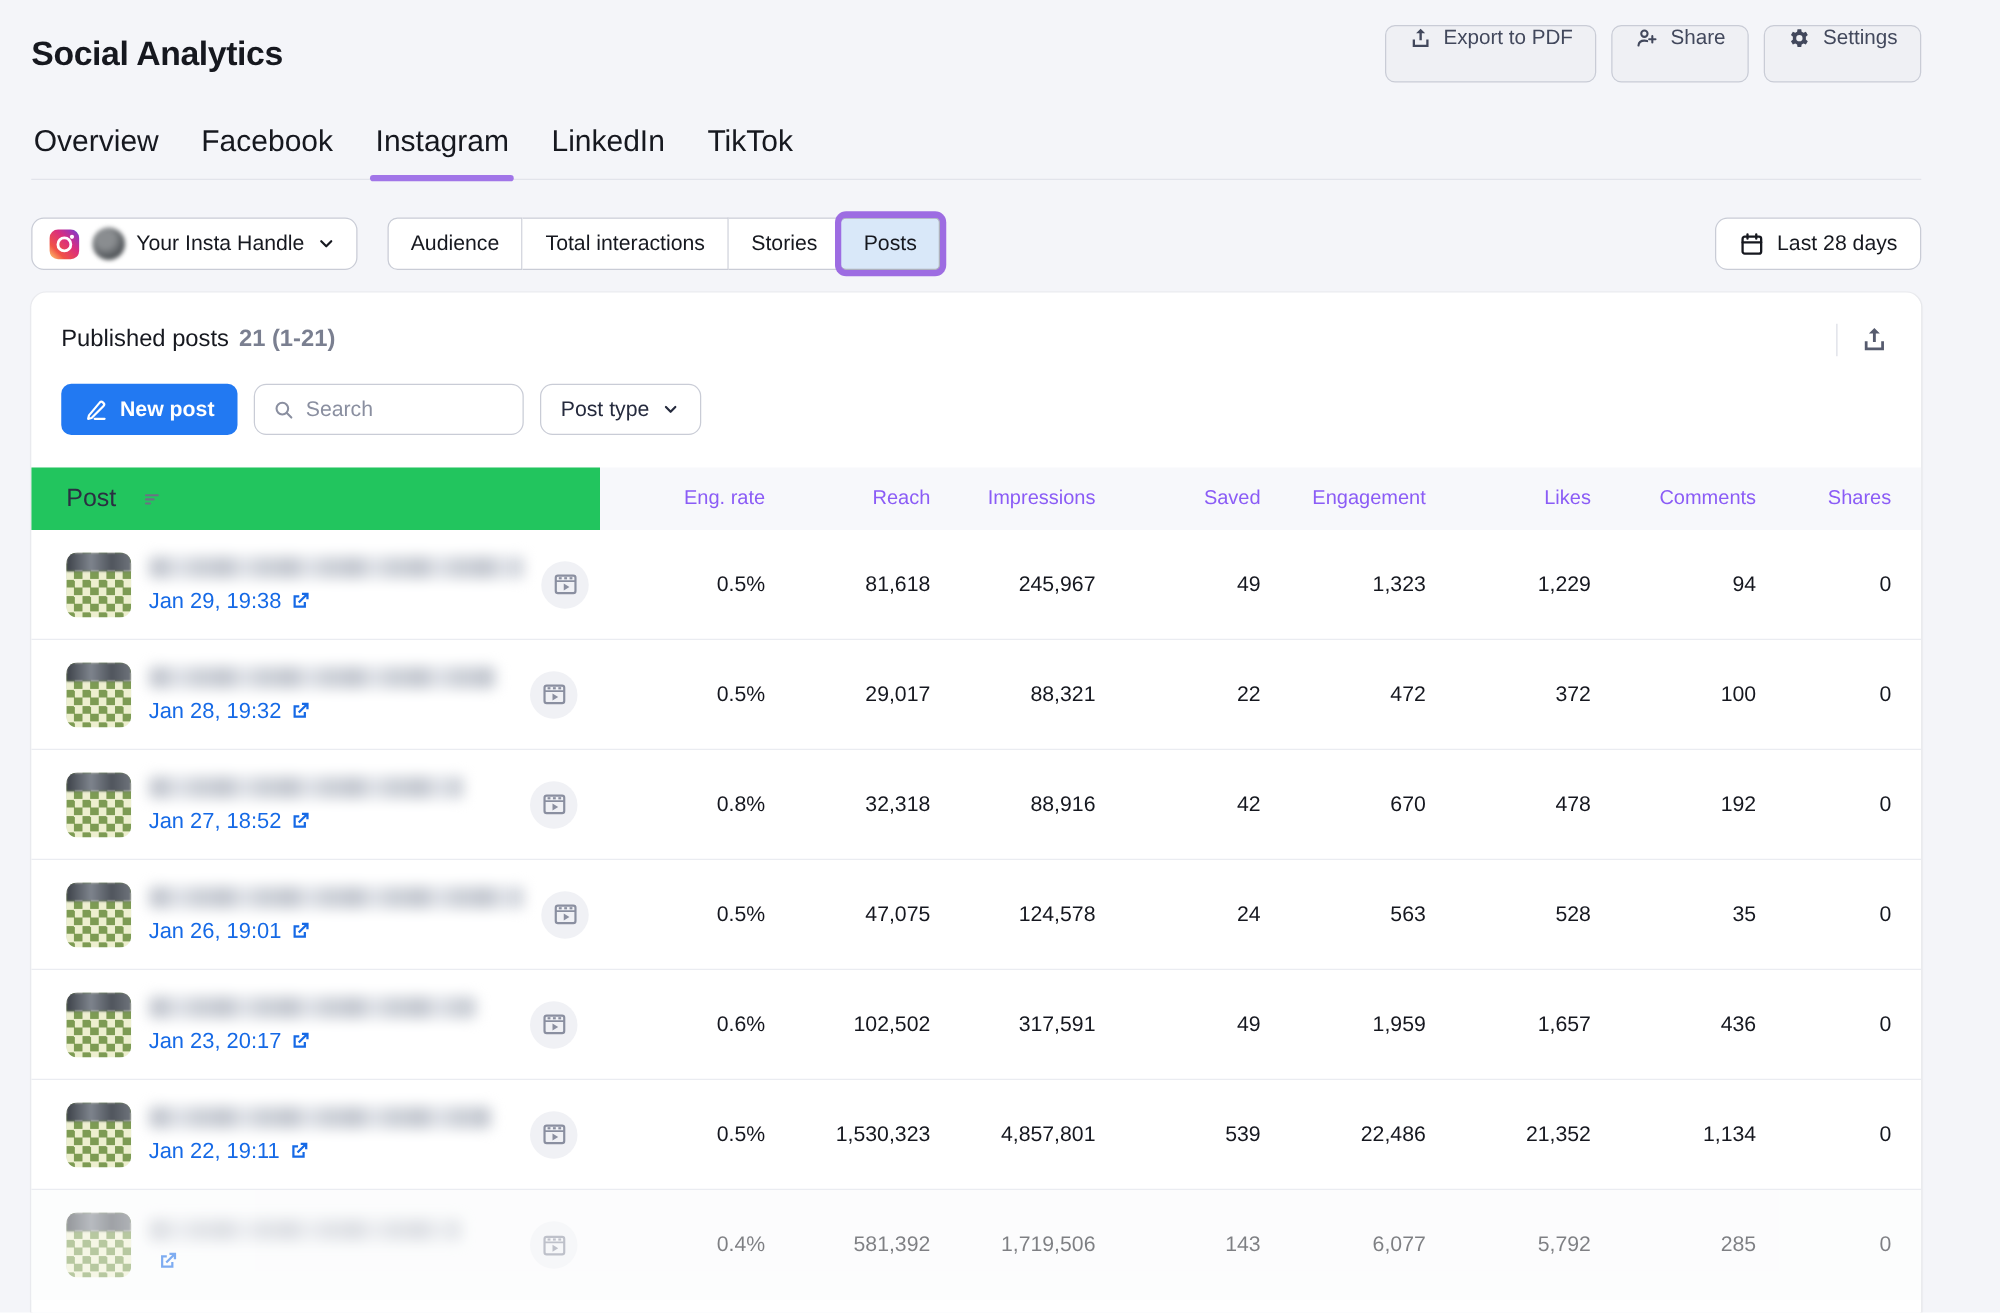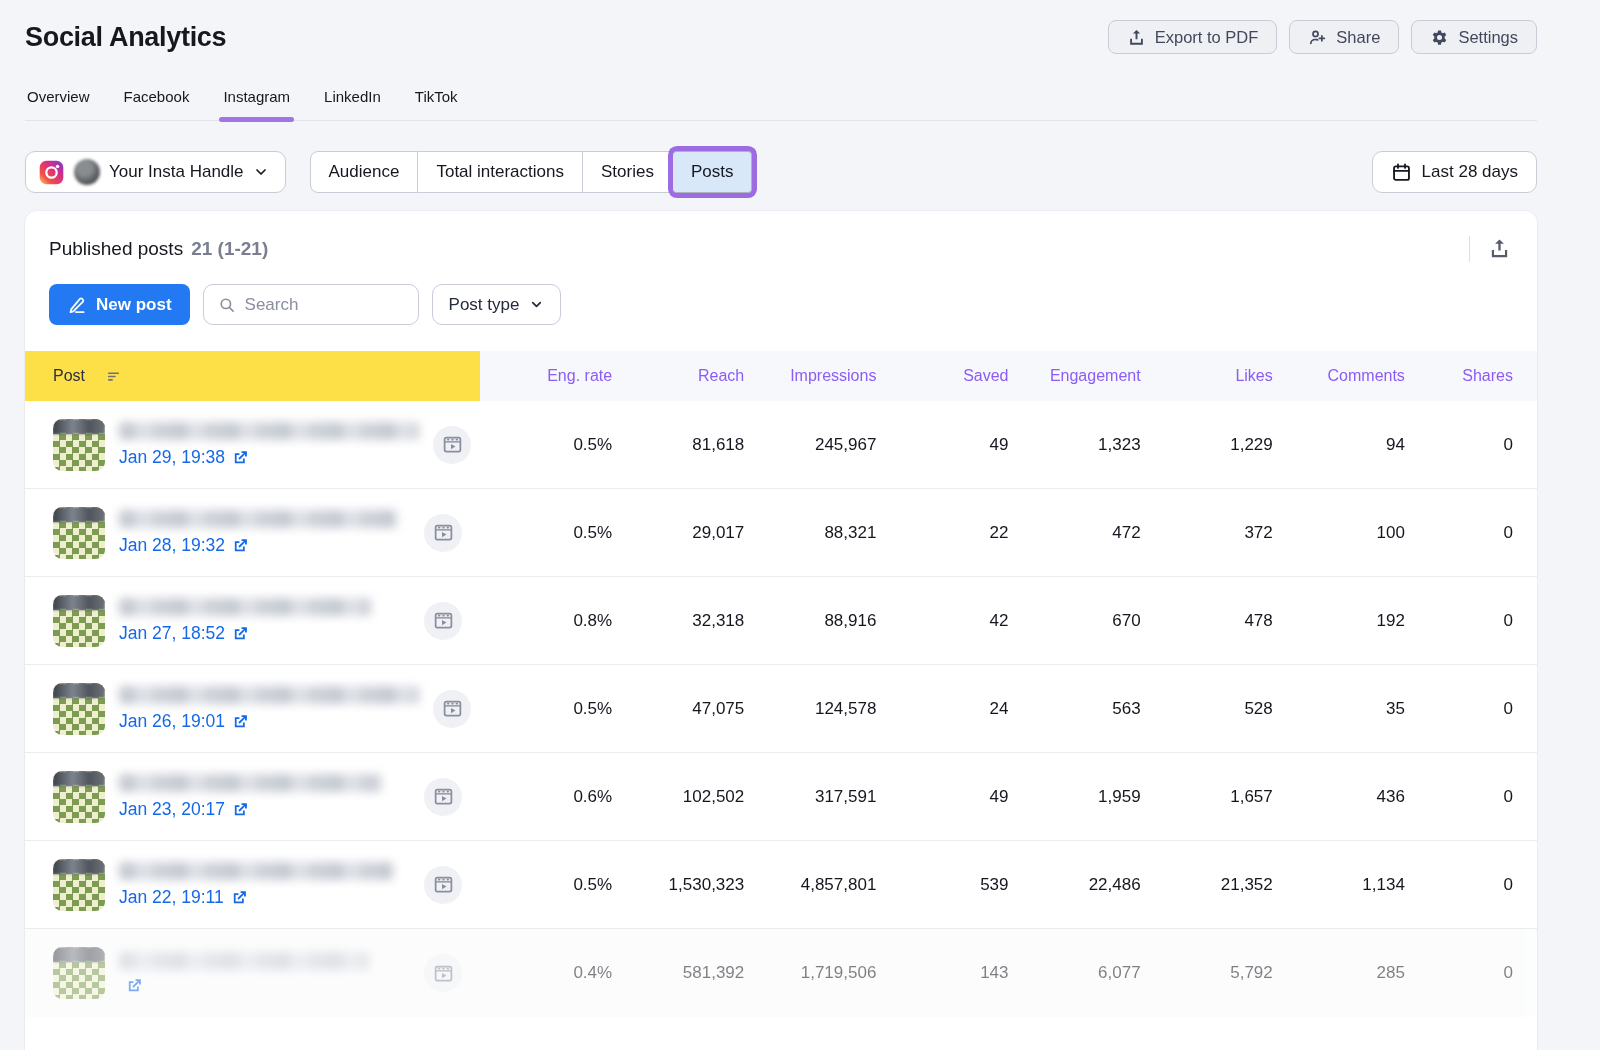--- a/index.html
+++ b/index.html
@@ -9,30 +9,30 @@
     background:#f4f5f9;
     color:#16181f;
   }
   .page { width:1512px; margin:0 0 0 25px; padding-top:20px; }
 
   
   .top-header { display:flex; justify-content:space-between; align-items:center; }
   .page-title { font-size:27px; font-weight:700; letter-spacing:-.3px; }
   .header-actions { display:flex; gap:12px; }
   .gbtn {
-    display:flex; align-items:center; gap:9px; height:34px; padding:0 18px;
+    display:flex; align-items:flex-start; gap:9px; height:46px; padding:0 18px;
     background:#eff0f4; border:1px solid #c9ccd6; border-radius:8px;
     font-size:16.5px; color:#42485c; font-weight:500; cursor:pointer;
     font-family:inherit;
   }
   .gbtn svg { color:#42485c; }
 
   
   .tabs { display:flex; gap:30px; margin-top:34px; border-bottom:1px solid #e2e4eb; }
-  .tab { position:relative; padding:0 2px 15px; font-size:15px; color:#16181f; cursor:pointer; }
+  .tab { position:relative; padding:0 2px 15px; font-size:24px; color:#16181f; cursor:pointer; }
   .tab.active { font-weight:500; }
   .tab.active::after {
     content:""; position:absolute; left:-2px; right:-2px; bottom:-2px; height:5px;
     background:#a175e8; border-radius:3px;
   }
 
   
   .filter-row { display:flex; align-items:center; margin-top:30px; }
   .account-pill {
     display:flex; align-items:center; gap:9px; height:42px; padding:0 16px 0 12px;
@@ -94,22 +94,22 @@
     background:#fff; border:1px solid #c9ccd6; border-radius:10px;
     font-size:17px; color:#252a3d; cursor:pointer; font-family:inherit;
   }
 
   
   .tgrid { display:grid; grid-template-columns:455px repeat(8, 1fr); align-items:center; }
   .thead { background:#f7f8fb; height:50px; }
   .th { font-size:16px; color:#8b5cf6; text-align:right; cursor:pointer; }
   .th:last-child { padding-right:24px; }
   .th-post {
-    background:#fde047; height:50px; display:flex; align-items:center; gap:21px;
-    padding-left:28px; text-align:left; font-size:16px; color:#2b2f42;
+    background:#22c55e; height:50px; display:flex; align-items:center; gap:21px;
+    padding-left:28px; text-align:left; font-size:20px; color:#2b2f42;
   }
   .sort-icon { color:#6c7184; display:flex; }
 
   .row { height:88px; border-bottom:1px solid #eaecf1; }
   .row.partial { opacity:.55; border-bottom:none; background:#fafbfc; }
   .cell-num { font-size:17px; color:#15171f; text-align:right; }
   .cell-num:last-child { padding-right:24px; }
 
   .post-cell { display:flex; align-items:center; padding-left:28px; gap:14px; height:100%; }
   .thumb {

